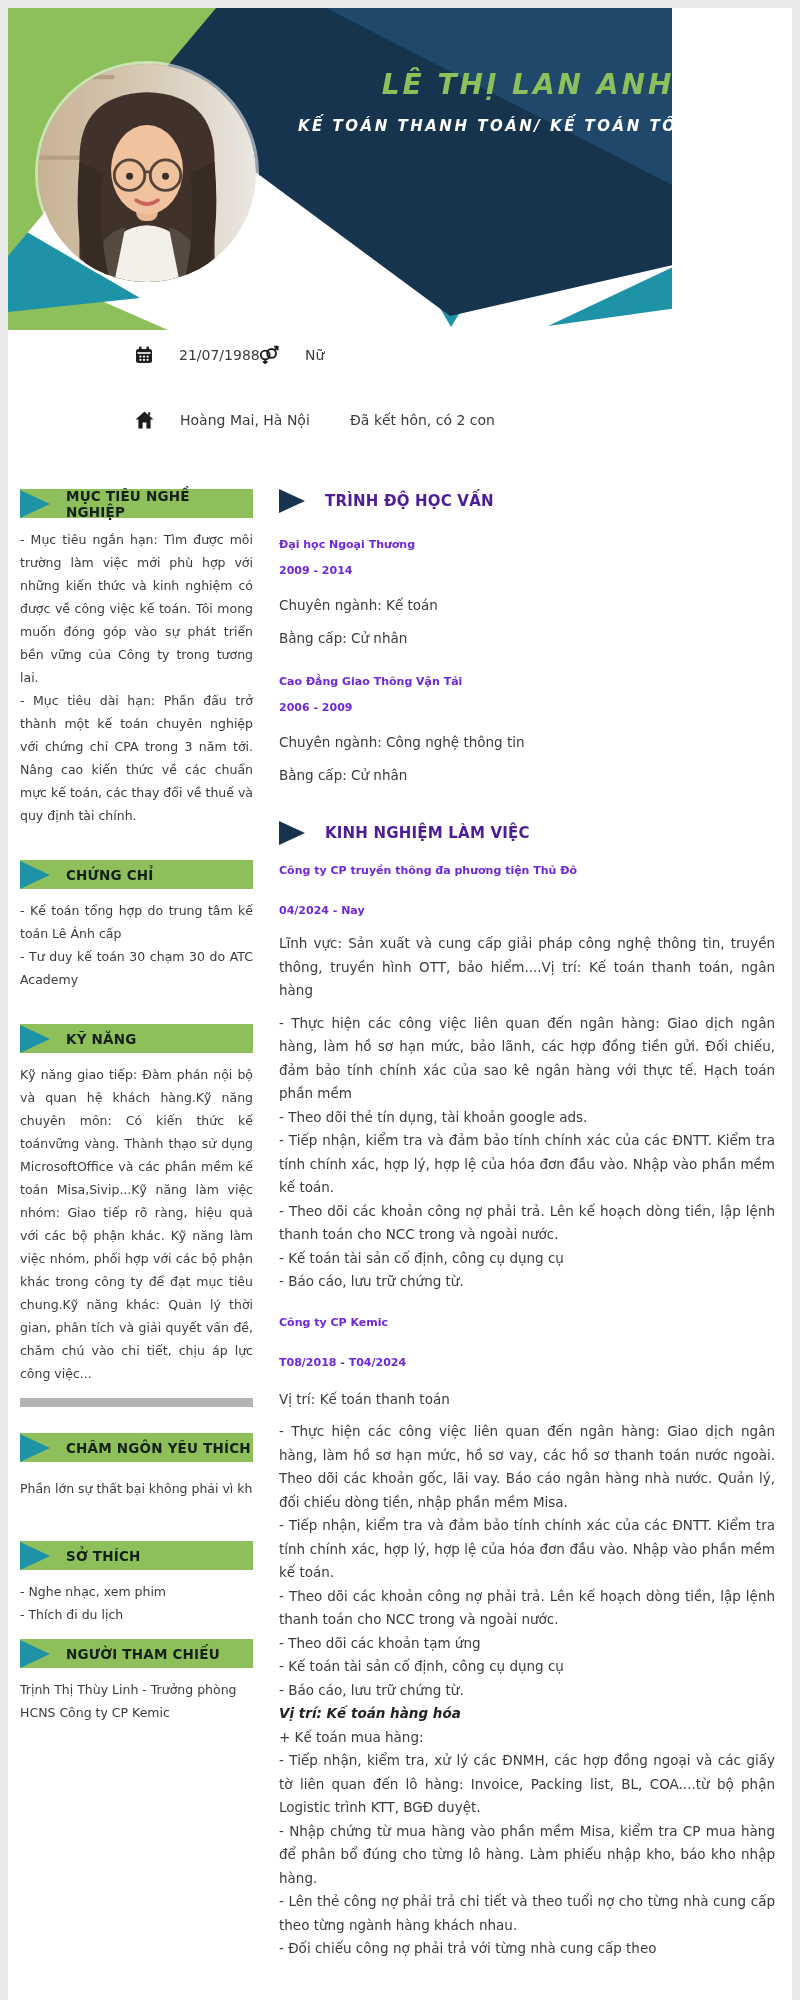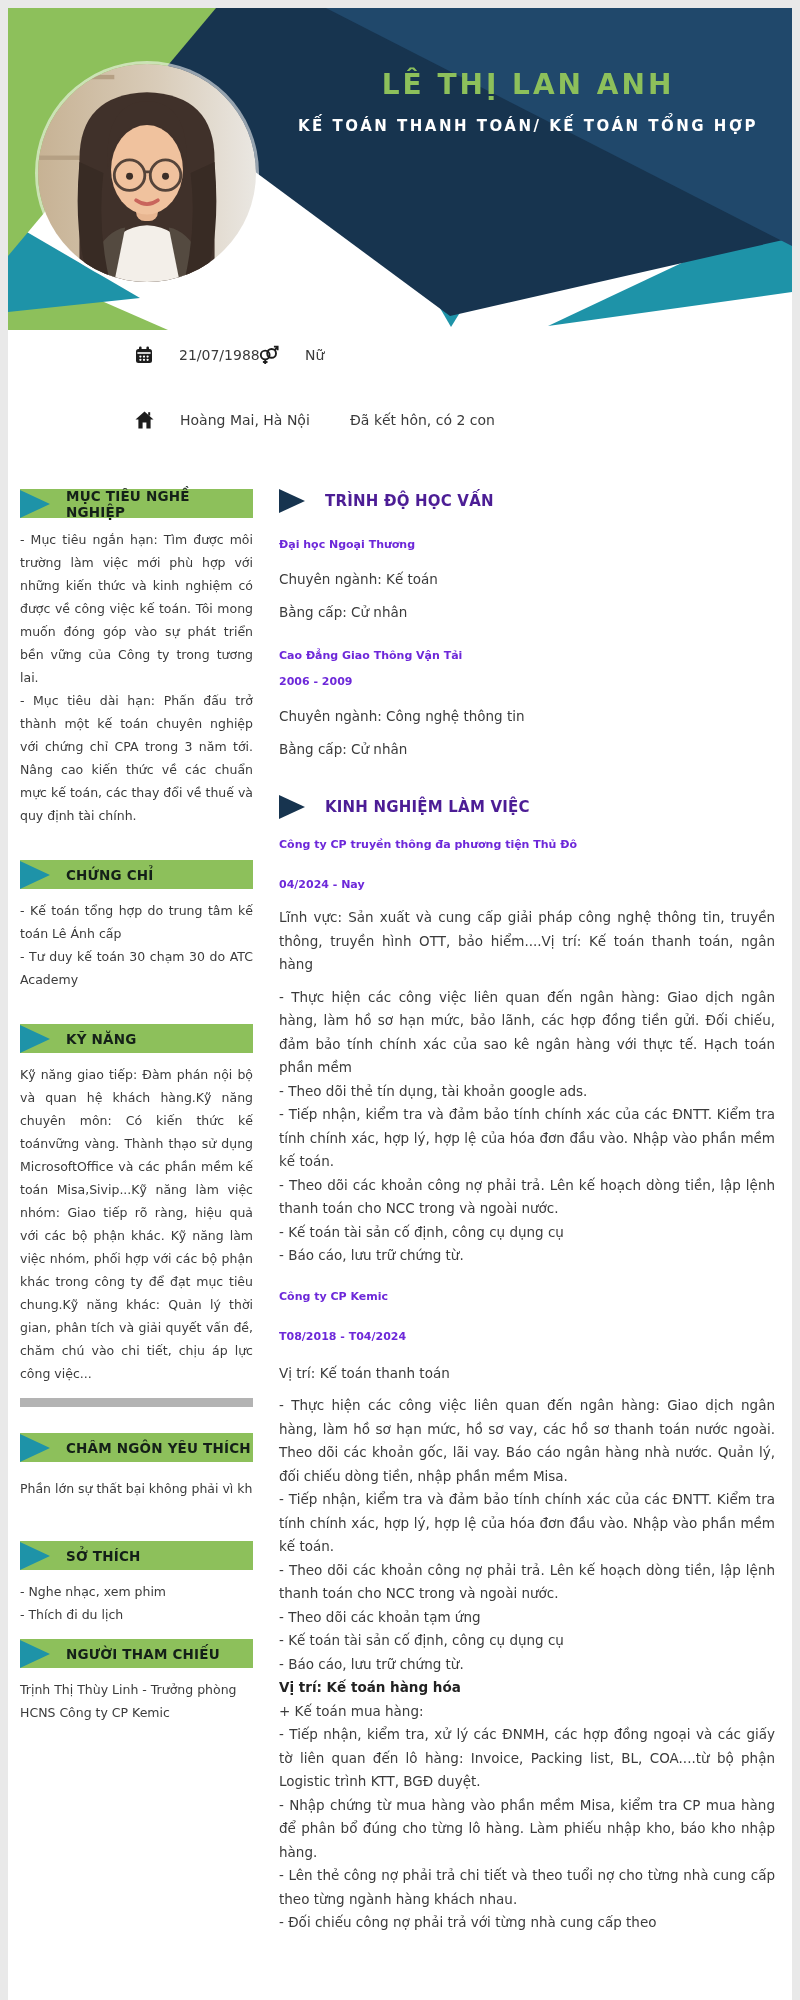--- a/index.html
+++ b/index.html
@@ -2,21 +2,21 @@
 <html><head>
 <meta charset="utf-8">
 <style>
   * { margin:0; padding:0; box-sizing:border-box; }
   html,body { background:#e9e9e9; }
   body { font-family:"DejaVu Sans","Liberation Sans",sans-serif; color:#3b3b3b; }
   .canvas { position:relative; width:800px; height:2000px; background:#e9e9e9; overflow:hidden; }
   .page { position:absolute; left:8px; top:8px; width:784px; height:1992px; background:#ffffff; overflow:hidden; }
 
   
-  .hero { position:relative; width:784px; height:322px; background:#ffffff; overflow:hidden; }
+  .hero { position:relative; width:664px; height:322px; background:#ffffff; overflow:hidden;font-style:italic; }
   .shape { position:absolute; inset:0; }
   .green-bottom { background:#8dc05b; clip-path:polygon(0 252px, 160px 322px, 0 322px); }
   .teal-left   { background:#1e93a8; clip-path:polygon(0 213px, 132px 290px, 0 304px); }
   .teal-center { background:#1e93a8; clip-path:polygon(345px 150px, 548px 150px, 443px 319px); }
   .teal-right  { background:#1e93a8; clip-path:polygon(540px 318px, 784px 203px, 784px 284px); }
   .navy-base   { background:#17344f; clip-path:polygon(92px 0, 784px 0, 784px 230px, 442px 308px, 158px 98px); }
   .navy-light  { background:#20486b; clip-path:polygon(318px 0, 784px 0, 784px 238px); }
   .green-top   { background:#8dc05b; clip-path:polygon(0 0, 208px 0, 0 248px); }
 
   .avatar { position:absolute; left:30px; top:56px; width:218px; height:218px; border-radius:50%; overflow:hidden; box-shadow:0 0 0 3px rgba(255,255,255,.55); }
@@ -69,21 +69,21 @@
   .edu-major  { margin-top:11px; }
   .edu-degree { margin-top:9px; }
   .exp-hdr { margin-top:34px; }
   .job-company { margin-top:14px; }
   .job-period  { margin-top:16px; }
   .job-intro { margin-top:9px; }
   .job-pos { margin-top:13px; }
   .bullets { margin-top:9px; }
   .bullets p { margin:0; }
   .job2 { margin-top:17px; }
-  .pos-italic { font-weight:bold; color:#222; }
+  .pos-italic { font-style:italic; font-weight:bold; color:#222; }
 </style>
 </head>
 <body>
 
 <div class="canvas">
   <div class="page">
 
     <header class="hero">
       <div class="shape green-bottom"></div>
       <div class="shape teal-left"></div>
@@ -238,20 +238,21 @@
       <main class="col-right">
 
         <section>
           <div class="rhdr">
             <span class="rhdr-arrow"></span>
             <span class="rhdr-title">TRÌNH ĐỘ HỌC VẤN</span>
           </div>
 
           <div>
             <div class="rbold edu-school">Đại học Ngoại Thương</div>
+            <div class="rbold edu-period">2009 - 2014</div>
             <div class="rtext edu-major">Chuyên ngành: Kế toán</div>
             <div class="rtext edu-degree">Bằng cấp: Cử nhân</div>
           </div>
 
           <div style="margin-top:6px;">
             <div class="rbold edu-school">Cao Đẳng Giao Thông Vận Tải</div>
             <div class="rbold edu-period">2006 - 2009</div>
             <div class="rtext edu-major">Chuyên ngành: Công nghệ thông tin</div>
             <div class="rtext edu-degree">Bằng cấp: Cử nhân</div>
           </div>

